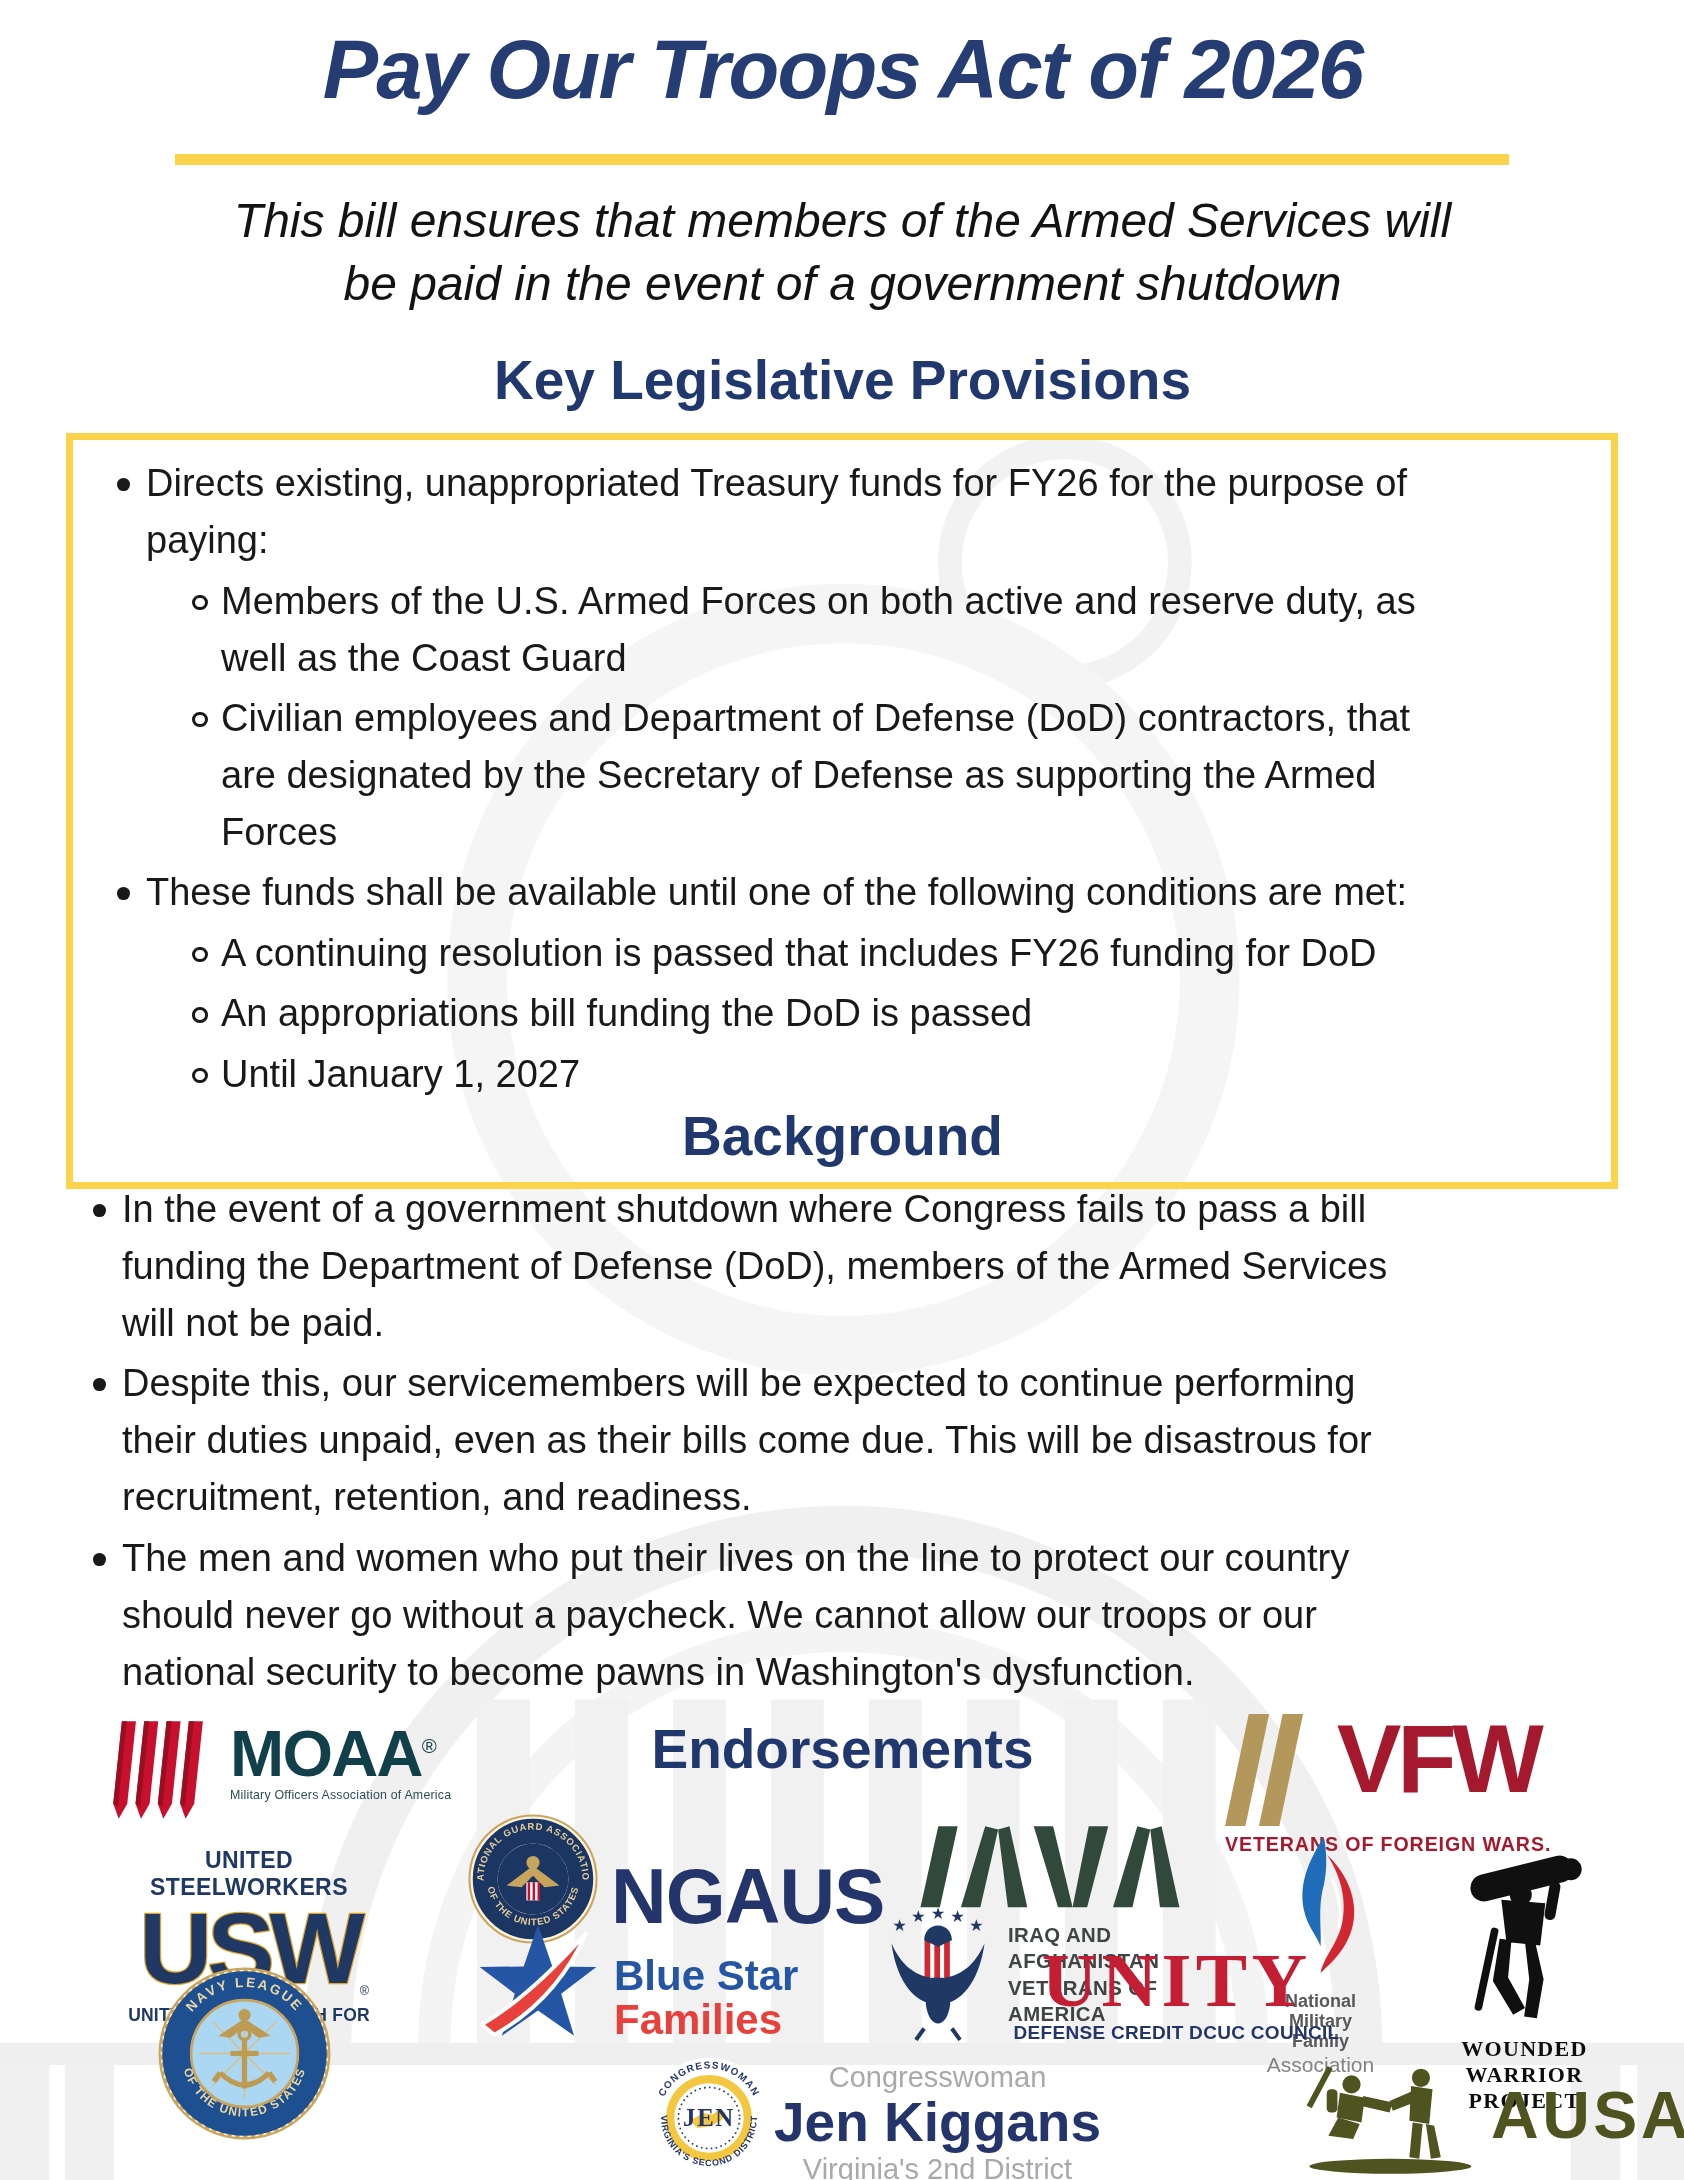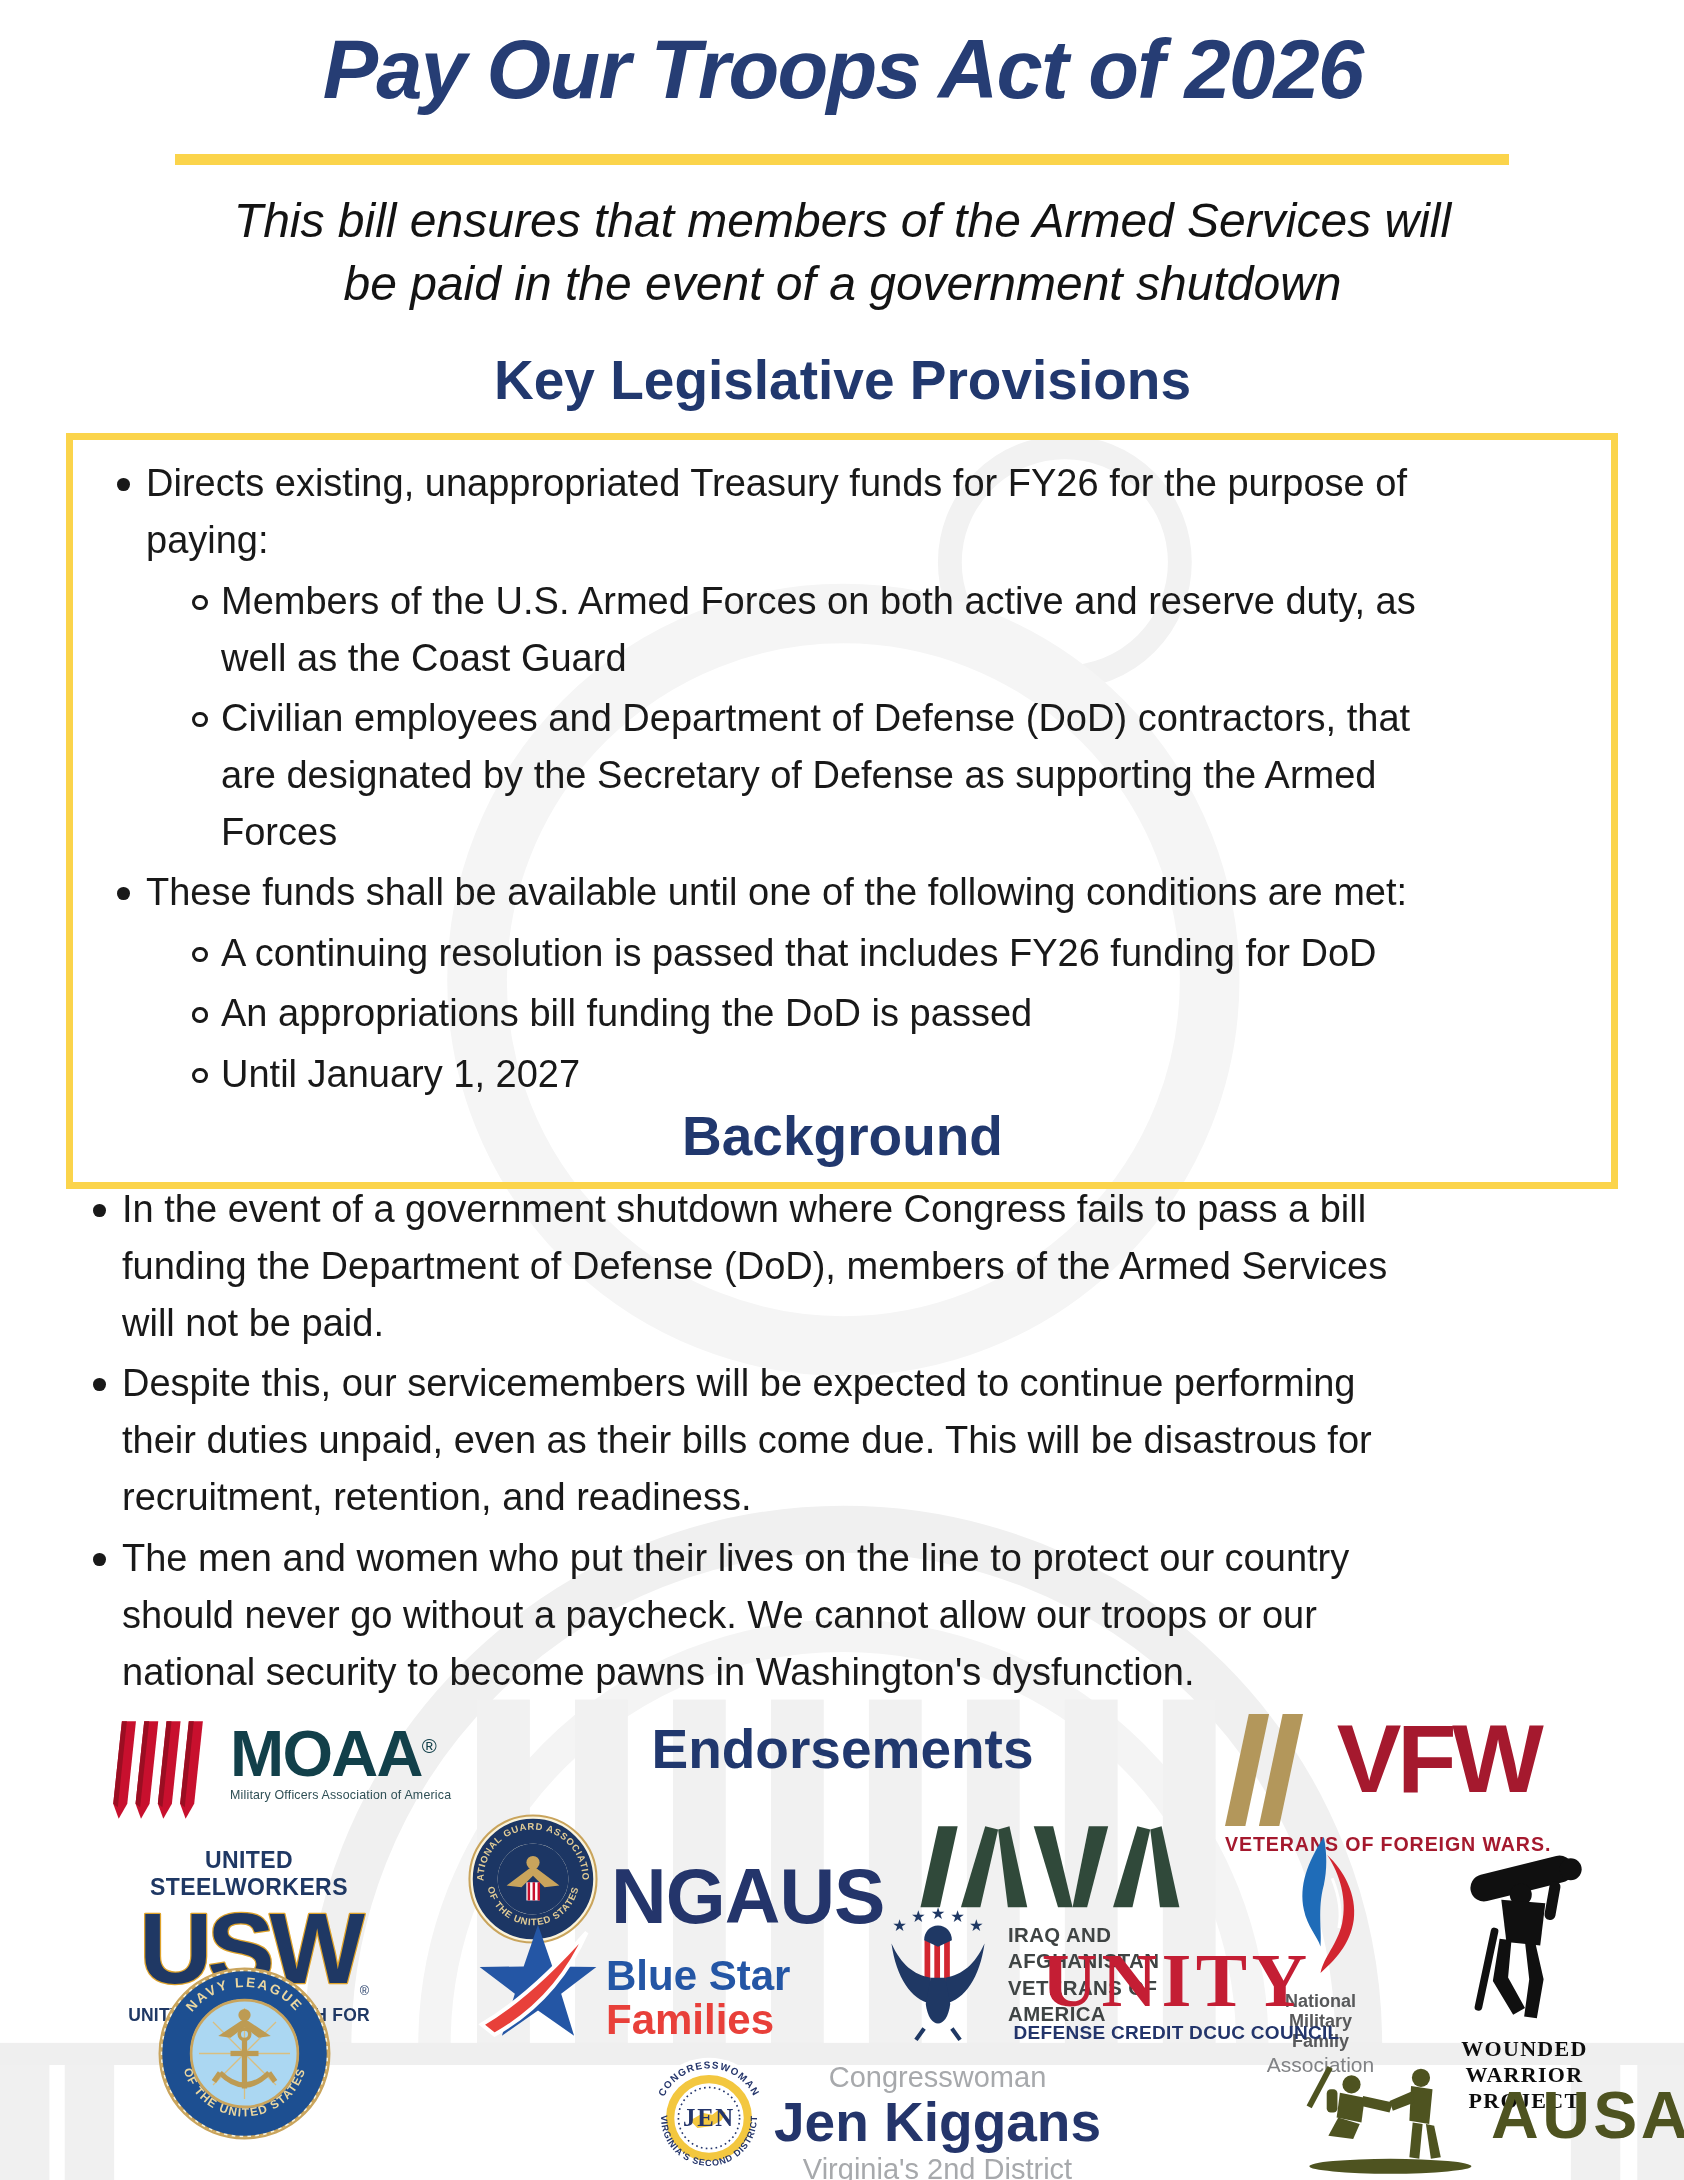--- a/index.html
+++ b/index.html
@@ -57,21 +57,21 @@
   .nmfa{left:1233px;top:1830px;width:175px;text-align:center;}
   .nmfa-line{font-size:18px;font-weight:bold;color:#58595B;line-height:1.12;}
   .nmfa-assoc{font-size:21px;color:#808285;margin-top:1.7px;}
 
   .wwp{left:1405px;top:1827px;width:239px;text-align:center;}
   .wwp-text{font-family:"Liberation Serif",serif;font-size:22px;font-weight:bold;
             color:#0D0D0D;letter-spacing:1.3px;line-height:1.18;margin-top:3.4px;}
 
   .nleague{left:157px;top:1966px;}
 
-  .bsf{left:474px;top:1917px;display:flex;gap:4px;}
+  .bsf{left:474px;top:1917px;display:flex;gap:12px;}
   .bsf-col{margin-top:37px;line-height:1.04;}
   .bsf-l1{font-size:42px;font-weight:bold;color:#2456A5;}
   .bsf-l2{font-size:42px;font-weight:bold;color:#E8403A;}
 
   .dcuc{left:876px;top:1906px;display:flex;gap:13.6px;}
   .dcuc-col{margin-top:36px;text-align:center;}
   .dcuc-abbr{font-family:"Liberation Serif",serif;font-size:77px;font-weight:bold;
              color:#C41E34;letter-spacing:4.3px;line-height:1.0;}
   .dcuc-sub{font-size:19px;font-weight:bold;color:#23356B;letter-spacing:0.3px;margin-top:3.4px;}
 

